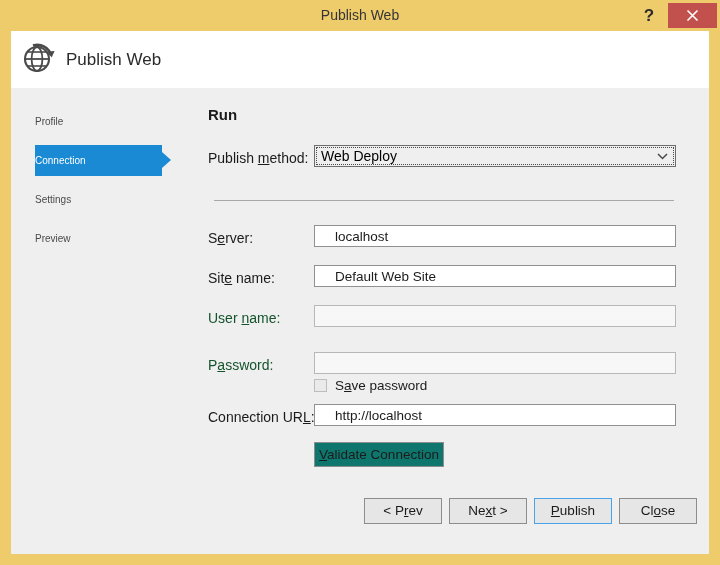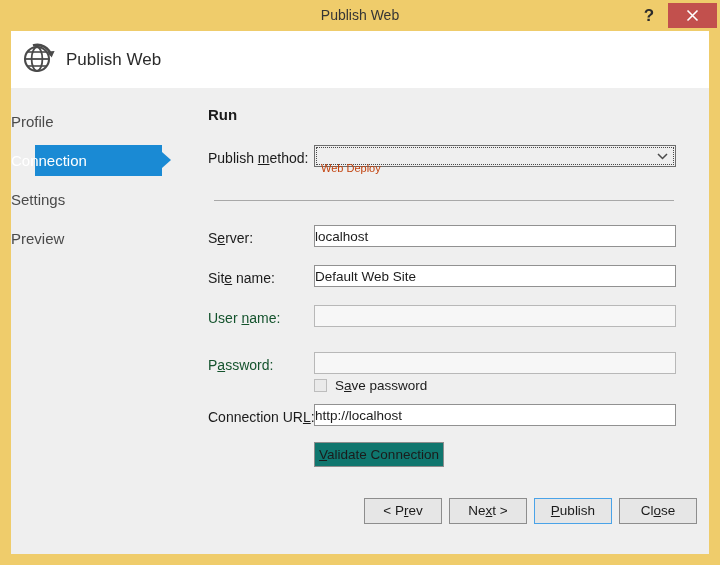--- a/index.html
+++ b/index.html
@@ -96,21 +96,22 @@
   #sidebar {
     position: absolute;
     left: 0;
     top: 75px;
     width: 190px;
   }
   .nav-item {
     position: relative;
     height: 31px;
     line-height: 31px;
-    font-size: 15px;
+    padding-left: 24px;
+    font-size: 10px;
     color: #4a4a4a;
     margin-bottom: 8px;
     cursor: default;
     box-sizing: border-box;
   }
   .nav-item.selected {
     color: #ffffff;
   }
   .nav-item.selected .nav-bg {
     position: absolute;
@@ -170,21 +171,21 @@
     left: 106px;
     top: 0;
     width: 362px;
     height: 22px;
     box-sizing: border-box;
     background: #ffffff;
     border: 1px solid #919191;
     font-size: 13.5px;
     color: #1b1b1b;
     line-height: 20px;
-    padding: 0 0;
+    padding: 0 20px;
     font-family: "Liberation Sans", sans-serif;
   }
   .field.disabled {
     background: #f7f7f7;
     border-color: #b8b8b8;
     color: #8a8a8a;
   }
   
   #combo-row { height: 24px; margin-bottom: 0; }
   #combo {
@@ -201,25 +202,25 @@
   #combo-focus {
     position: absolute;
     left: 1px; top: 1px;
     right: 1px; bottom: 1px;
     border: 1px dotted #4a4a4a;
     box-sizing: border-box;
   }
   #combo-value {
     position: absolute;
     left: 6px;
-    top: 12px;
+    top: 0;
     height: 20px;
     line-height: 21px;
-    font-size: 11px;
-    color: #c2410c;
+    font-size: 14px;
+    color: #000000;
   }
   #combo-arrow {
     position: absolute;
     right: 7px;
     top: 7px;
   }
   #separator {
     position: absolute;
     left: 6px;
     top: 94px;

